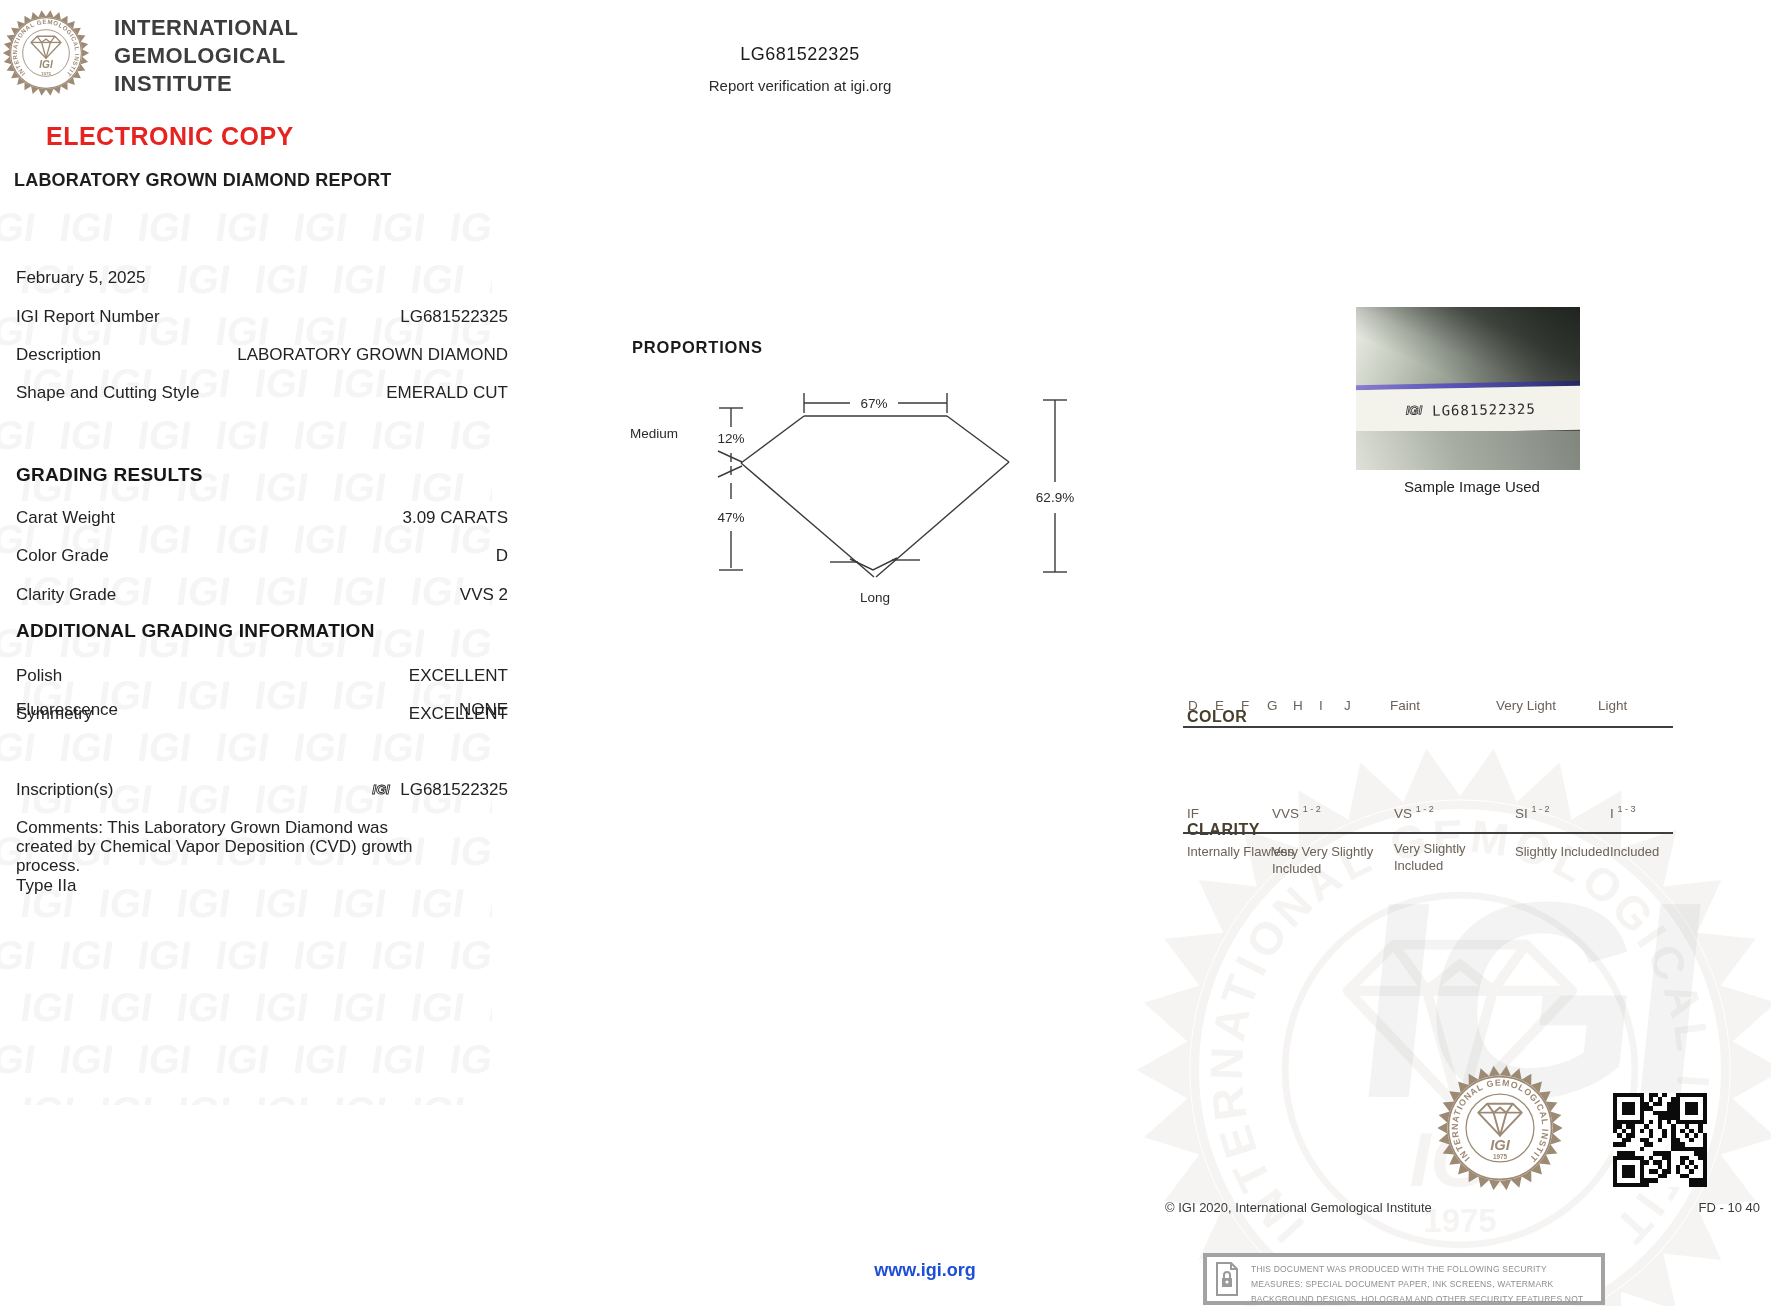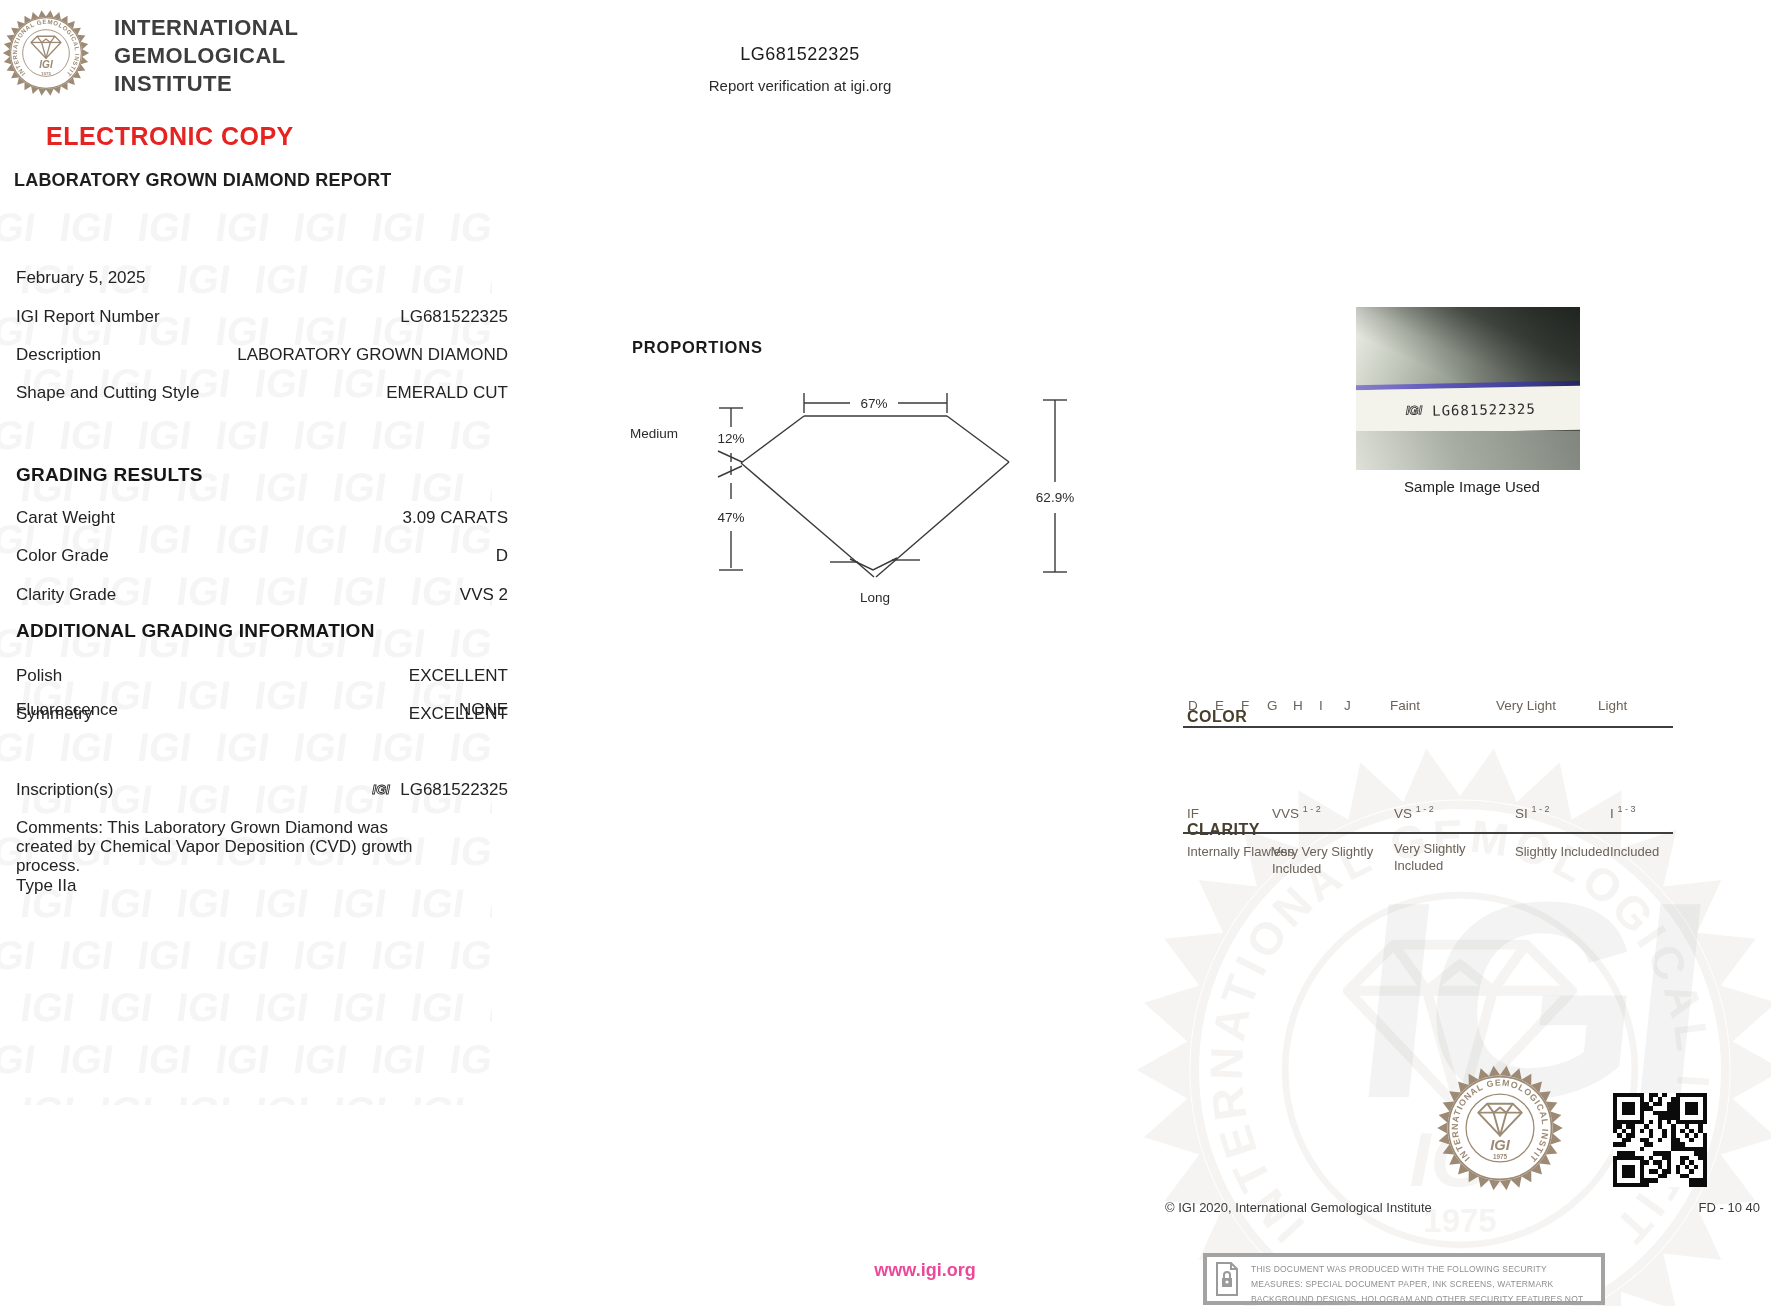--- a/index.html
+++ b/index.html
@@ -44,21 +44,21 @@
   
   .scale-title{position:absolute;font-size:16px;font-weight:700;color:#473e2c;letter-spacing:.5px;margin-top:48px;}
   .scale-item{position:absolute;font-size:13.5px;color:#6b6258;}
   .scale-line{position:absolute;height:2px;background:#3e3e3e;}
   .cl-code{position:absolute;font-size:13.5px;color:#6b6258;}
   .cl-code sup{font-size:9px;}
   .cl-desc{position:absolute;font-size:13px;line-height:17px;color:#6b6258;width:112px;}
   
   #copyright{left:1165px;top:1200px;font-size:13px;color:#3a3a3a;}
   #form-code{left:1620px;top:1200px;width:140px;text-align:right;font-size:13px;color:#3a3a3a;}
-  #website{left:820px;top:1260px;width:210px;text-align:center;font-size:18px;font-weight:700;color:#ec4899;}
+  #website{left:820px;top:1260px;width:210px;text-align:center;font-size:18px;font-weight:700;color:#1d4ed8;}
   #seal-footer{left:1436px;top:1064px;}
   #logo-seal{left:2px;top:9px;}
   #qr{left:1613px;top:1093px;width:94px;height:94px;background:#fff;display:grid;
       grid-template-columns:repeat(21,1fr);grid-template-rows:repeat(21,1fr);z-index:3;}
   #qr div{width:100%;height:100%;}
   #qr .b{background:#0b0b0b;}
   #security-strip{left:1203px;top:1253px;width:394px;height:44px;border:4px solid #a3a3a3;background:#fff;}
   #security-icon{position:absolute;left:8px;top:5px;}
   #security-text{margin-left:44px;padding-top:5px;font-size:8.5px;line-height:15px;color:#8f8f8f;letter-spacing:.2px;}
   

